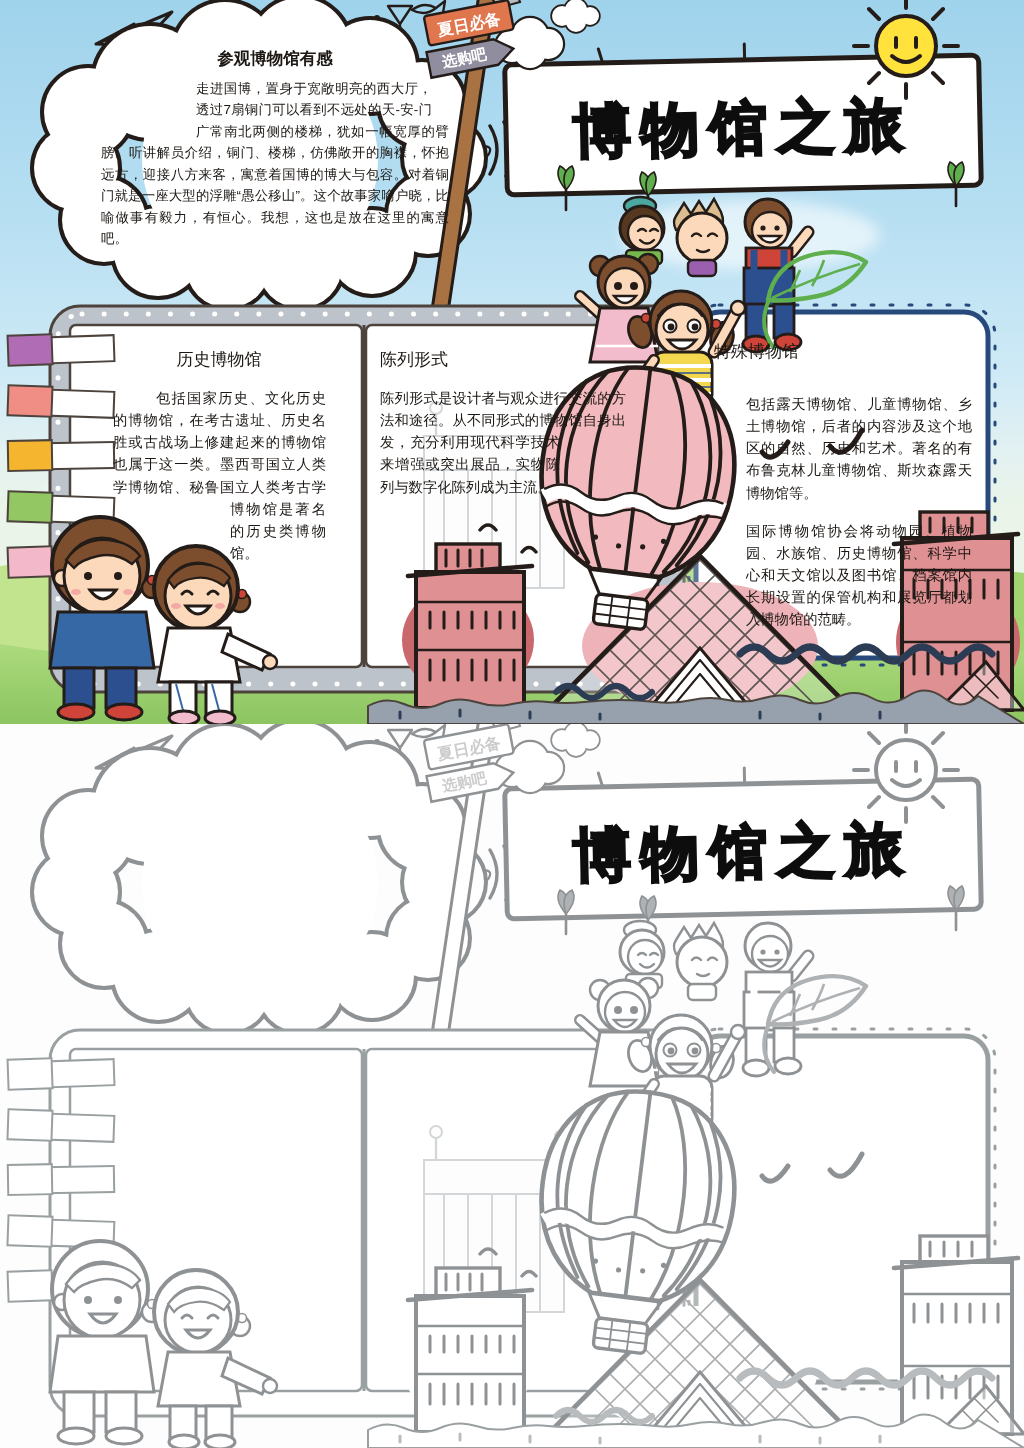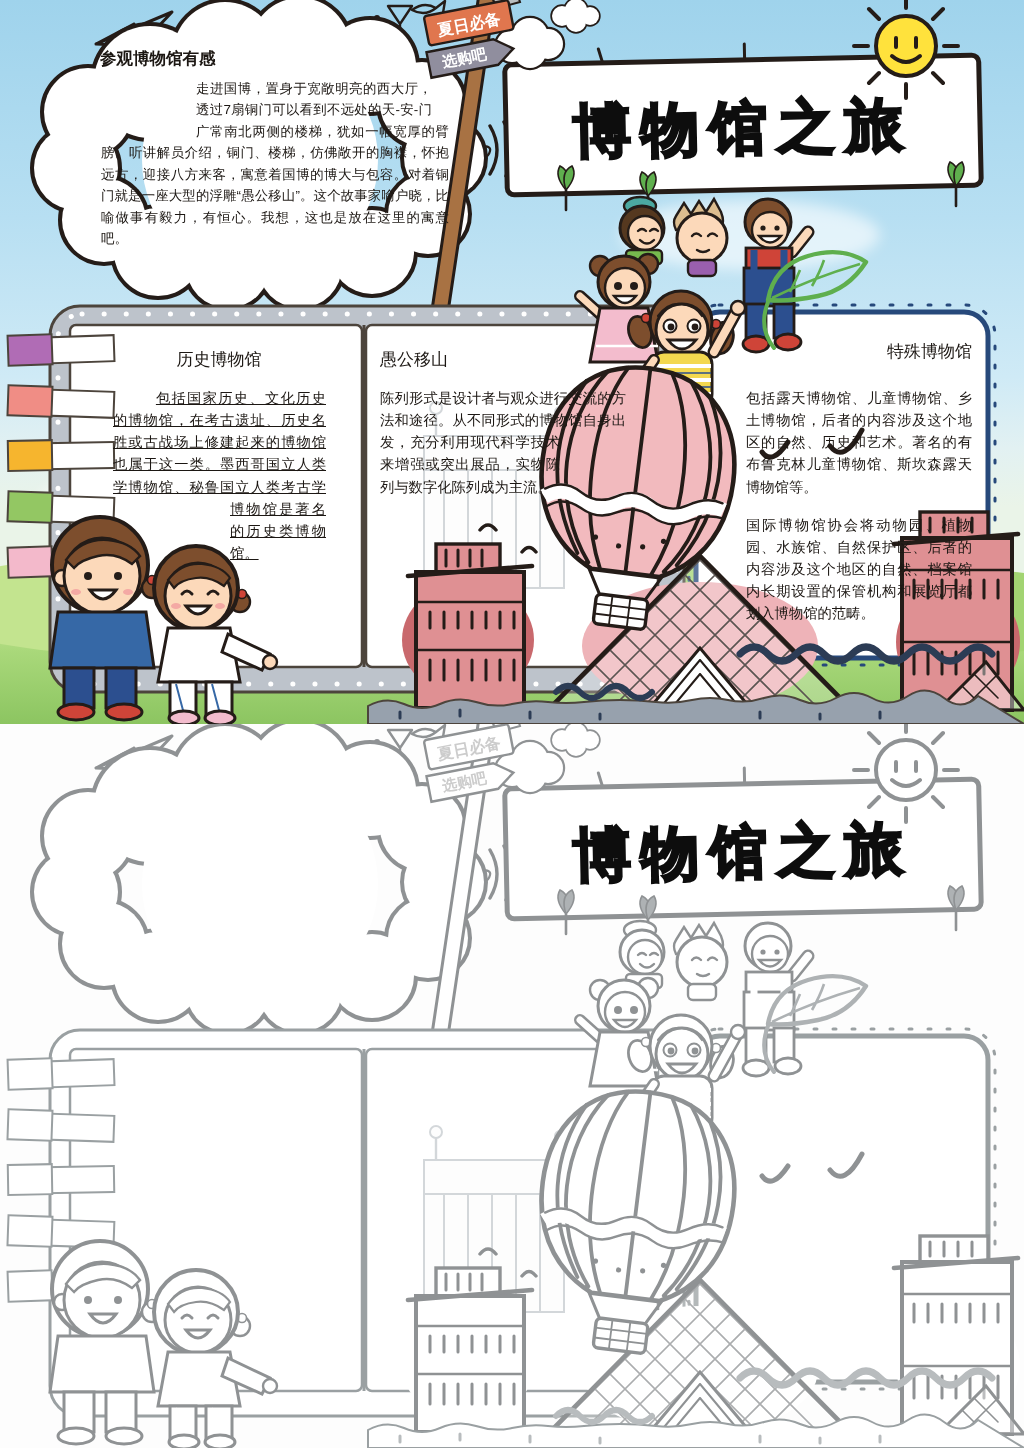--- a/index.html
+++ b/index.html
@@ -33,37 +33,37 @@
           border-radius:50%;background:#c3e48f;}
   .meadow::after{content:"";position:absolute;right:-120px;top:-30px;width:640px;height:100px;
           border-radius:50%;background:#a2d472;}
   .scloud{position:absolute;background:rgba(255,255,255,.6);border-radius:50%;filter:blur(7px);z-index:0;}
   svg.art{position:absolute;left:0;top:0;z-index:1;}
   .txt{position:absolute;z-index:2;color:#1c1713;}
   .poster-title{left:508px;top:70px;width:470px;height:118px;display:flex;align-items:center;
         justify-content:center;font-size:58px;font-weight:900;letter-spacing:10px;color:#0d0d0d;
         -webkit-text-stroke:2.6px #0d0d0d;transform:rotate(-1.2deg);white-space:nowrap;}
   .essay-block{left:100px;top:48px;width:350px;}
-  .essay-title{text-align:left;font-size:16.5px;font-weight:bold;margin:0 0 8px 0;font-family:Liberation Serif, serif;}
+  .essay-title{text-align:center;font-size:16.5px;font-weight:bold;margin:0 0 8px 0;font-family:Liberation Serif, serif;}
   .essay-body{font-size:13.4px;line-height:1.6;text-align:justify;margin:1px;}
   .sp{display:block;}
   .sp-el{float:left;width:96px;height:52px;}
   .sp-er{float:right;width:18px;height:26px;}
   .sec-title{font-size:17px;font-weight:normal;margin:0 0 16px 0;}
   .sec-body{font-size:14.3px;line-height:1.55;text-align:justify;margin:0;}
   .page-left-block{left:112px;top:348px;width:214px;}
   .page-left-block .sec-title{text-align:center;}
-  .page-left-block .sec-body{text-indent:3em;text-decoration:underline;}
+  .page-left-block .sec-body{text-indent:3em;}
   .sp-l1{float:left;width:1px;height:112px;}
   .sp-l2{float:left;clear:left;width:118px;height:72px;}
   .page-right-block{left:380px;top:348px;width:252px;}
   .sp-r1{float:right;width:6px;height:46px;}
   .sp-r2{float:right;clear:right;width:72px;height:170px;}
   .frame-block{left:714px;top:340px;width:258px;}
-  .frame-block .sec-title{text-align:right;margin-bottom:24px;}
+  .frame-block .sec-title{text-align:left;margin-bottom:30px;}
   .frame-block .sec-body{margin-bottom:16px;margin-left:32px;}
   .watermark{position:absolute;left:12px;top:1392px;width:1004px;z-index:5;white-space:nowrap;
         font-size:34px;font-weight:700;letter-spacing:2px;color:rgba(255,255,255,0.18);
         -webkit-text-stroke:1.6px #c7c7c7;}
   
   .ln{stroke:var(--ink);fill:none;stroke-linecap:round;stroke-linejoin:round;}
   .sign-label{fill:var(--signtext);font-weight:bold;}
 </style>
 </head>
 <body>
@@ -430,32 +430,32 @@
     <div class="txt page-left-block ht">
       <div class="sec-title">历史博物馆</div>
       <div>
         <span class="sp sp-l1"></span>
         <span class="sp sp-l2"></span>
         <p class="sec-body">包括国家历史、文化历史的博物馆，在考古遗址、历史名胜或古战场上修建起来的博物馆也属于这一类。墨西哥国立人类学博物馆、秘鲁国立人类考古学博物馆是著名的历史类博物馆。</p>
       </div>
     </div>
 
     <div class="txt page-right-block ht">
-      <div class="sec-title">愚公移山</div>
+      <div class="sec-title">陈列形式</div>
       <div>
         <span class="sp sp-r1"></span>
         <span class="sp sp-r2"></span>
         <p class="sec-body">陈列形式是设计者与观众进行交流的方法和途径。从不同形式的博物馆自身出发，充分利用现代科学技术来增强或突出展品，实物陈列与数字化陈列成为主流。</p>
       </div>
     </div>
 
     <div class="txt frame-block ht">
       <div class="sec-title">特殊博物馆</div>
       <p class="sec-body">包括露天博物馆、儿童博物馆、乡土博物馆，后者的内容涉及这个地区的自然、历史和艺术。著名的有布鲁克林儿童博物馆、斯坎森露天博物馆等。</p>
-      <p class="sec-body">国际博物馆协会将动物园、植物园、水族馆、自然保护区、后者的内容涉及这个地区的自然、档案馆内长期设置的保管机构和展览厅都划入博物馆的范畴。</p>
+      <p class="sec-body">国际博物馆协会将动物园、植物园、水族馆、历史博物馆、科学中心和天文馆以及图书馆、档案馆内长期设置的保管机构和展览厅都划入博物馆的范畴。</p>
     </div>
   </div>
     <div class="half lineart">
 
     <svg class="art" width="1024" height="724" viewBox="0 0 1024 724">
 
       <g>
         <path class="ln" stroke-width="3" d="M96,44 L172,12 L140,46 Z M140,46 L134,24 M96,44 L134,24"></path>
         <path class="ln" stroke-width="4" d="M200,100 q30,-30 78,-28"></path>
       </g>

